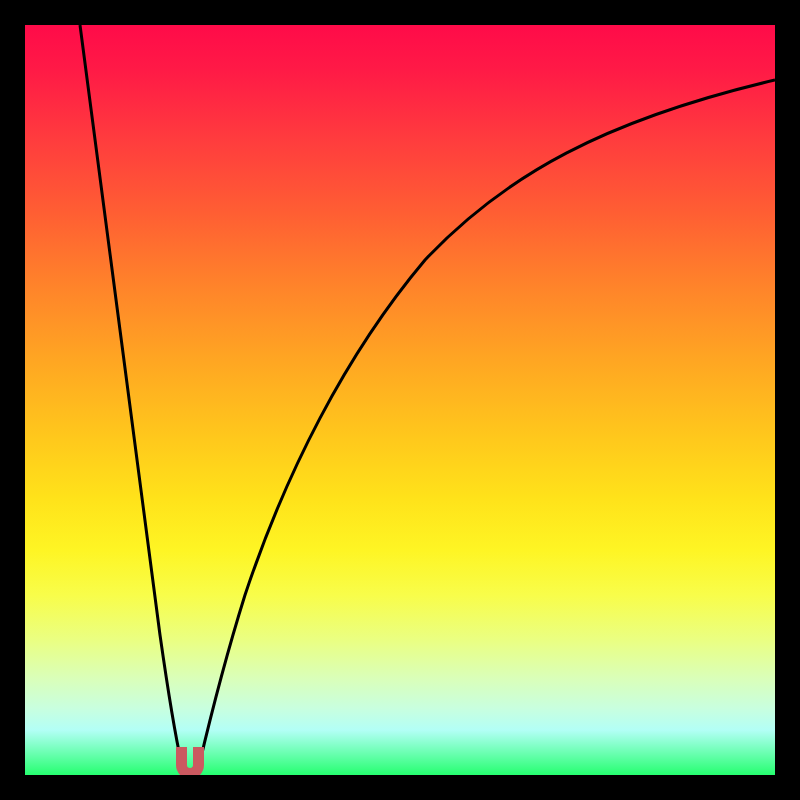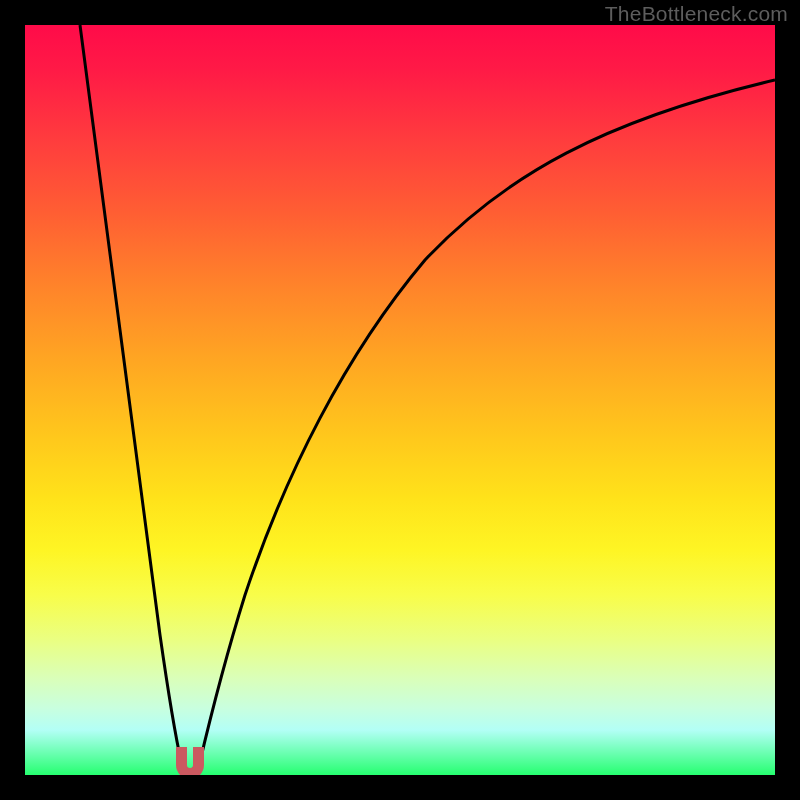--- a/index.html
+++ b/index.html
@@ -86,14 +86,13 @@
 
       <path d="M 173 745
                C 180 715, 195 650, 220 570
                C 260 450, 320 330, 400 235
                C 480 150, 580 95, 750 55" fill="none" stroke="#000" stroke-width="3"></path>
     </svg>
 
     <div class="dip-marker" style="left:151px; bottom:-4px;"></div>
   </div>
 
-  <div class="watermark">TheBottleneck.com</div>
 </div>
 
 </body></html>

